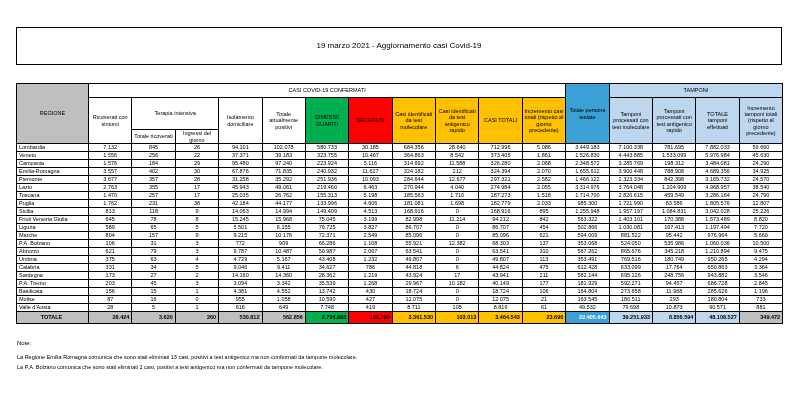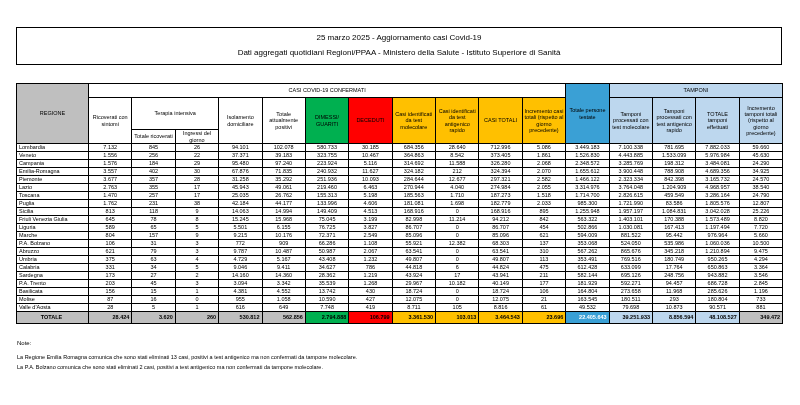--- a/index.html
+++ b/index.html
@@ -43,22 +43,21 @@
     position:absolute;left:17px;top:340px;width:760px;
     font-size:5.5px;line-height:1.3;
   }
   .notes .note-label{margin-bottom:6px;font-size:6px;}
   .notes .note-line{margin-top:3px;}
 </style>
 </head>
 <body>
 
 <div class="title-box">
-  <div>25 marzo 2025 - Aggiornamento casi Covid-19</div>
-  <div>Dati aggregati quotidiani Regioni/PPAA - Ministero della Salute - Istituto Superiore di Sanità</div>
+  <div>19 marzo 2021 - Aggiornamento casi Covid-19</div>
 </div>
 
 <table class="covid">
   <colgroup>
     <col style="width:72px">
     <col span="16" style="width:43.375px">
   </colgroup>
   <thead>
     <tr class="r1">
       <th rowspan="3" class="gray regionehead">REGIONE</th>

